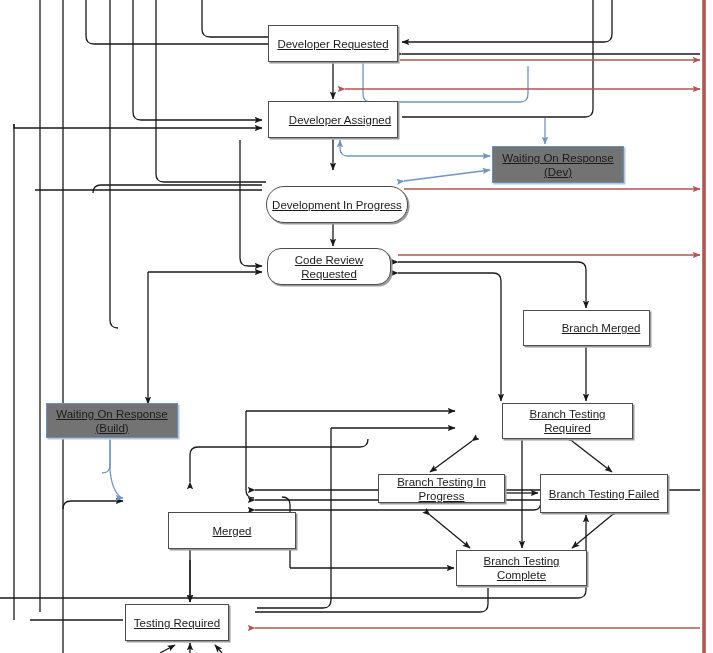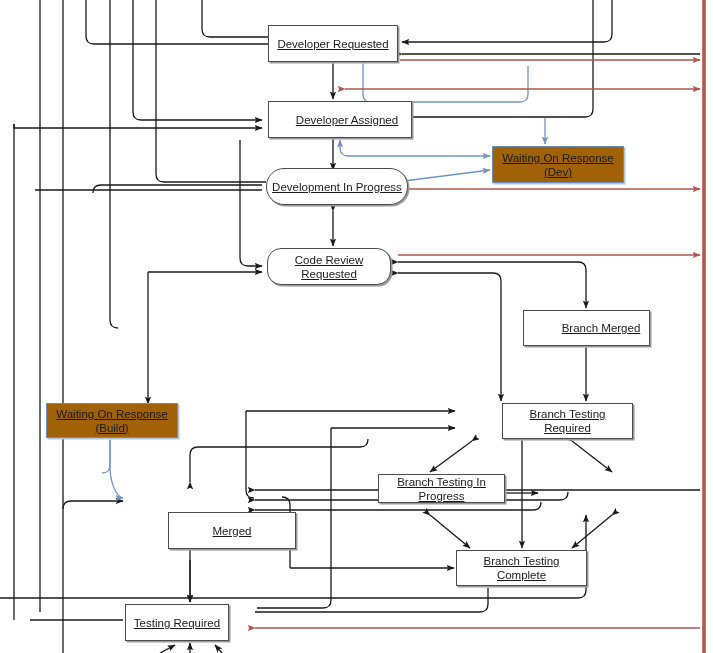--- a/index.html
+++ b/index.html
@@ -36,21 +36,21 @@
     color: #1b1b1b;
     background: #ffffff;
     border: 1px solid #4d4d4d;
     box-shadow: 1.5px 1.5px 0 0 #9a9a9a;
     z-index: 5;
     white-space: pre-line;
     padding: 0 3px;
     text-decoration: underline;
   }
   .node.blue {
-    background: #a16207;
+    background: #737373;
     border: 1px solid #6c8ebf;
     box-shadow: 1.5px 1.5px 0 0 #b3c5da;
     color: #1b1b1b;
   }
   .node-label {
     display: block;
     white-space: pre-line;
   }
 </style>
 </head>
@@ -182,25 +182,25 @@
       <path d="M404,189 L700,189" marker-end="url(#ar-r)"></path>
       <path d="M398,255 L700,255" marker-end="url(#ar-r)"></path>
       <path d="M255,628 L700,628" marker-start="url(#ar-r)"></path>
     </g>
   </svg>
 
   <div class="node" style="left:268px; top:25px; width:130px; height:37px;">
     <span class="node-label">Developer Requested</span>
   </div>
 
-  <div class="node" style="left:268px; top:101px; width:144px; height:37px;padding-left:17px;">
+  <div class="node" style="left:268px; top:101px; width:130px; height:37px;padding-left:17px;">
     <span class="node-label">Developer Assigned</span>
   </div>
 
-  <div class="node" style="left:266px; top:168px; width:142px; height:37px;border-radius:18px;">
+  <div class="node" style="left:266px; top:186px; width:142px; height:37px;border-radius:18px;">
     <span class="node-label">Development In Progress</span>
   </div>
 
   <div class="node" style="left:267px; top:248px; width:124px; height:37px;border-radius:14px;">
     <span class="node-label">Code Review Requested</span>
   </div>
 
   <div class="node blue" style="left:492px; top:146px; width:132px; height:37px;">
     <span class="node-label">Waiting On Response
 (Dev)</span>
@@ -221,20 +221,23 @@
 
   <div class="node" style="left:125px; top:512px; width:128px; height:37px;margin-left:43px;">
     <span class="node-label">Merged</span>
   </div>
 
   <div class="node" style="left:378px; top:474px; width:127px; height:29px;">
     <span class="node-label">Branch Testing In
 Progress</span>
   </div>
 
+  <div class="node" style="left:540px; top:474px; width:128px; height:39px;">
+    <span class="node-label">Branch Testing Failed</span>
+  </div>
 
   <div class="node" style="left:456px; top:550px; width:131px; height:36px;">
     <span class="node-label">Branch Testing Complete</span>
   </div>
 
   <div class="node" style="left:125px; top:604px; width:104px; height:37px;">
     <span class="node-label">Testing Required</span>
   </div>
 
 </div>

